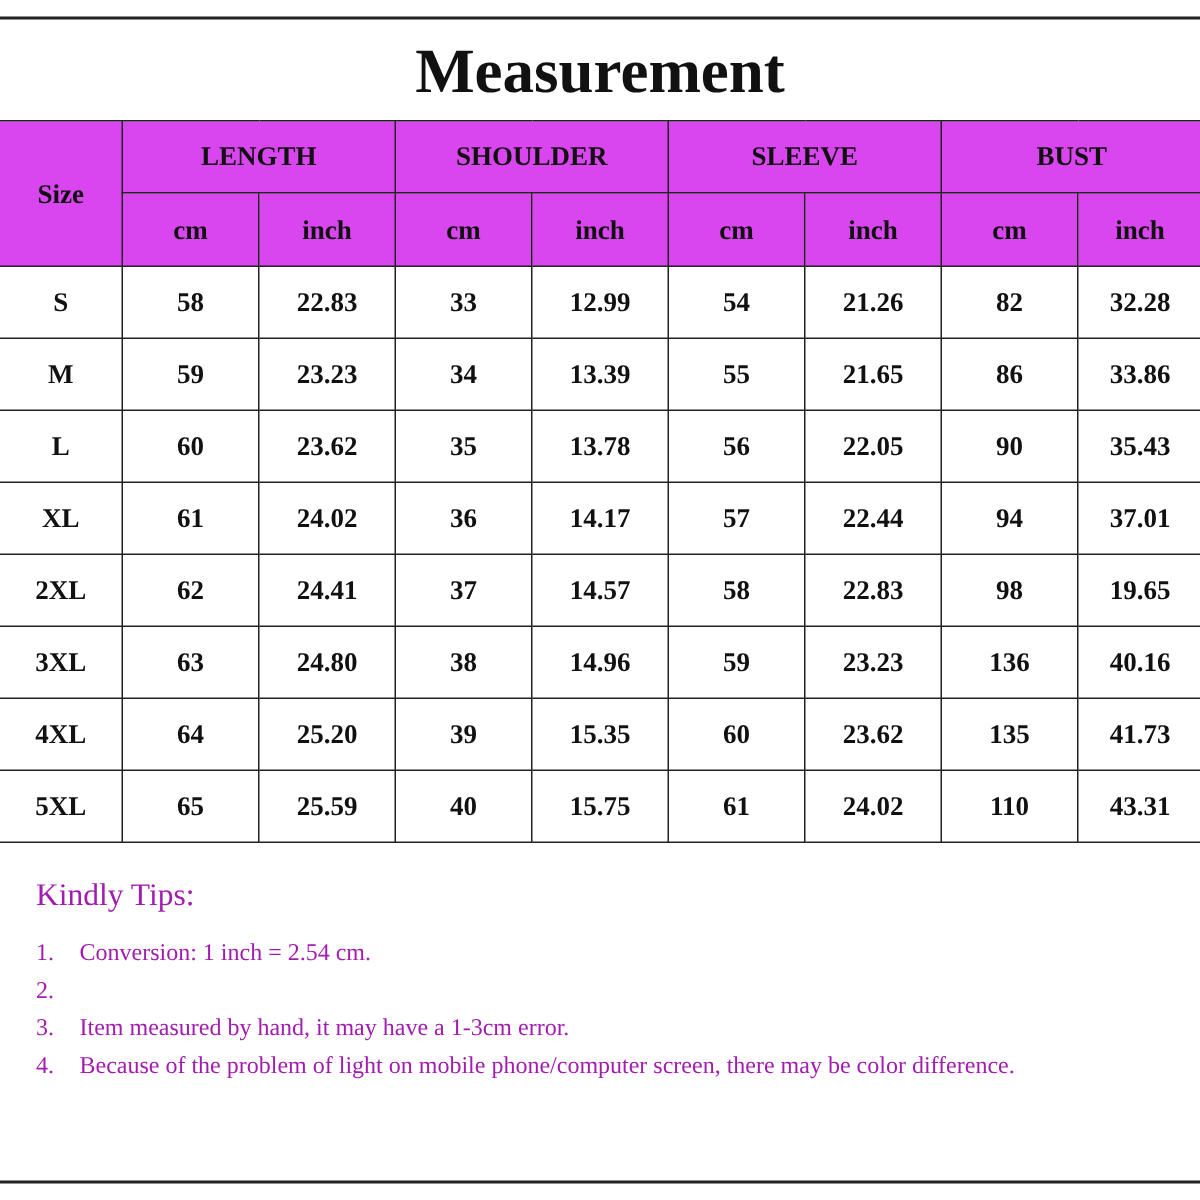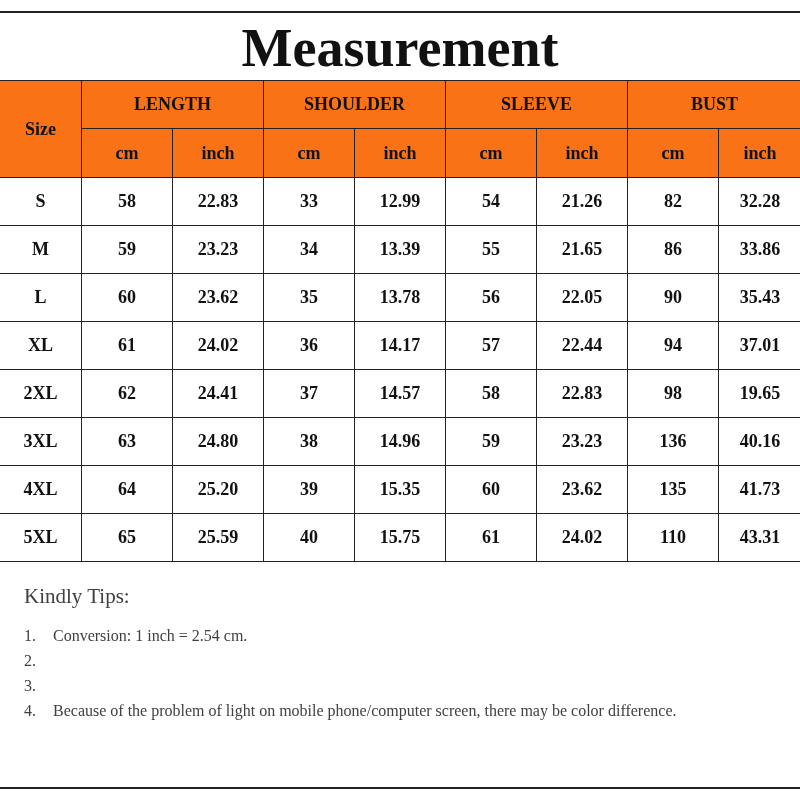--- a/index.html
+++ b/index.html
@@ -1,26 +1,26 @@
 <!DOCTYPE html>
 <html><head>
 <meta charset="utf-8">
 <style>
   html, body { margin:0; padding:0; background:#ffffff; }
   body { width:800px; height:800px; position:relative; overflow:hidden; font-family:"Liberation Serif", serif; color:#111; }
   .top-rule { position:absolute; left:0; top:11px; width:800px; height:2px; background:#222; }
   .bottom-rule { position:absolute; left:0; top:787px; width:800px; height:2px; background:#222; }
-  .title { position:absolute; left:0; top:20px; width:800px; text-align:center; font-weight:bold; font-size:54px; line-height:56px; }
+  .title { position:absolute; left:0; top:20px; width:800px; text-align:center; font-weight:bold; font-size:42px; line-height:56px; }
   table.chart { position:absolute; left:-1px; top:80px; border-collapse:collapse; table-layout:fixed; width:802px; }
   table.chart td, table.chart th { border:1.5px solid #222; text-align:center; font-weight:bold; font-size:18px; padding:0; }
-  table.chart th { background:#f97316; }
+  table.chart th { background:#d946ef; }
   tr.hdr1 th { height:47px; }
   tr.hdr2 th { height:48px;margin-top:6px; }
   tr.row td { height:47px; }
-  .tips { position:absolute; left:24px; top:584px; font-family:"Liberation Serif", serif; color:#404040; }
+  .tips { position:absolute; left:24px; top:584px; font-family:"Liberation Serif", serif; color:#a21caf; }
   .tips-title { font-size:21px; margin-bottom:14px; }
   .tips ol { margin:0; padding:0; list-style:none; width:690px; }
   .tips li { font-size:16px; line-height:25px; display:flex; }
   .tips .num { width:29px; flex:none; }
 </style>
 </head>
 <body>
 
 <div class="top-rule"></div>
 <div class="title">Measurement</div>
@@ -153,20 +153,21 @@
   <ol>
     <li>
         <span class="num">1.</span>
         <span>Conversion: 1 inch = 2.54 cm.</span>
       </li>
     <li>
         <span class="num">2.</span>
       </li>
     <li>
         <span class="num">3.</span>
+        <span>Item measured by hand, it may have a 1-3cm error.</span>
       </li>
     <li>
         <span class="num">4.</span>
         <span>Because of the problem of light on mobile phone/computer screen, there may be color difference.</span>
       </li>
   </ol>
 </div>
 
 <div class="bottom-rule"></div>
 

